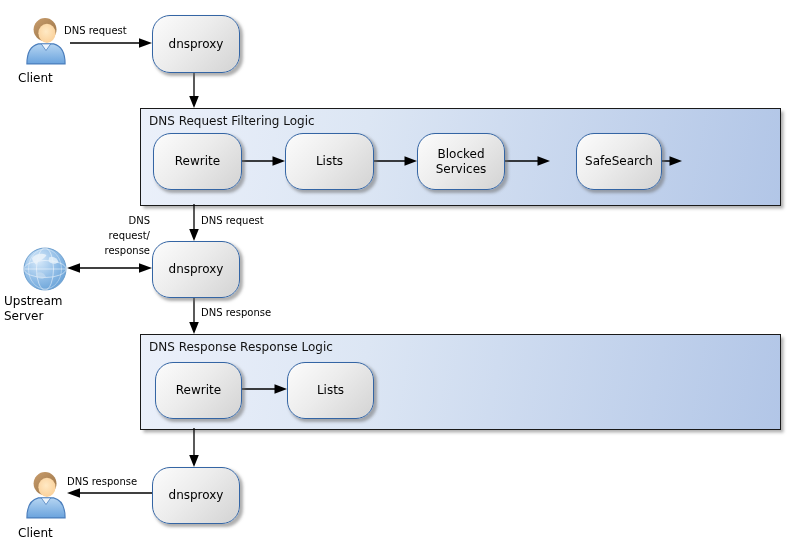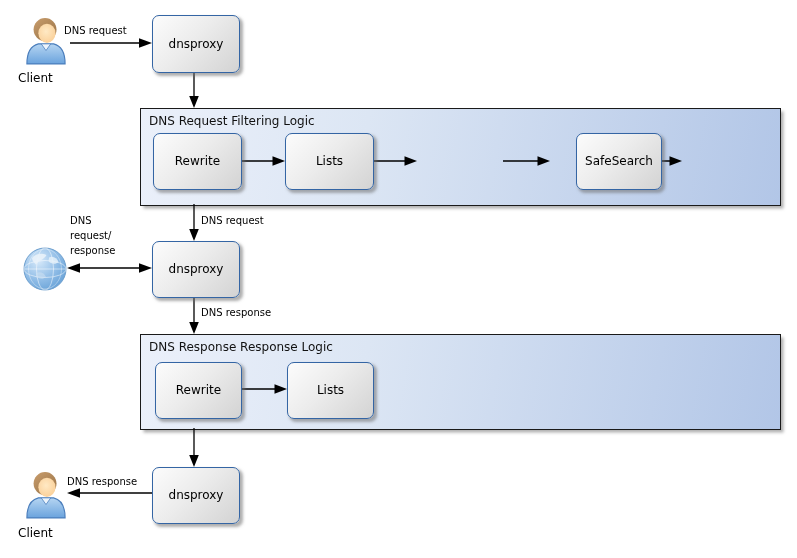--- a/index.html
+++ b/index.html
@@ -20,35 +20,35 @@
     box-shadow:2.5px 2.5px 3px rgba(110,110,110,0.55);
   }
   .group-title{
     position:absolute;left:8px;top:5px;font-size:12px;color:#111;white-space:nowrap;text-align:center;
   }
   .node{
     position:absolute;z-index:3;
     display:flex;align-items:center;justify-content:center;text-align:center;
     background:linear-gradient(135deg,#fcfcfc 0%,#ececec 45%,#d3d3d3 100%);
     border:1.6px solid var(--node_border);
-    border-radius:7px;
+    border-radius:18px;
     box-shadow:2.5px 2.5px 3px rgba(110,110,110,0.55);
     font-size:12px;line-height:15px;white-space:pre-line;
   }
   .edges{position:absolute;left:0;top:0;z-index:2;pointer-events:none;}
   .edges line{stroke:var(--edge);stroke-width:1.3px;}
   .edges path{fill:var(--edge);stroke:none;}
   .edge-label{
     position:absolute;z-index:4;font-size:10px;line-height:15px;white-space:pre-line;color:#000;
   }
   .icon-label{
     position:absolute;z-index:4;font-size:12px;line-height:15px;text-align:left;white-space:pre-line;color:#000;
   }
   .actor{position:absolute;z-index:3;}
-  .center{text-align:left;}
+  .center{text-align:right;}
 </style>
 </head>
 <body>
 
 <div class="stage">
 
   <svg width="0" height="0" style="position:absolute">
     <defs>
       <linearGradient id="gShirt" x1="0" y1="0" x2="0" y2="1">
         <stop offset="0" stop-color="#b6d5f2"></stop>
@@ -129,20 +129,22 @@
         <path d="M67 493 L80 488.2 L80 497.8 Z"></path>
     </g>
   </svg>
 
   <div class="node" style="left:152px;top:15px;width:86px;height:56px">dnsproxy</div>
   <div class="node" style="left:152px;top:241px;width:86px;height:55px">dnsproxy</div>
   <div class="node" style="left:152px;top:467px;width:86px;height:55px">dnsproxy</div>
 
   <div class="node" style="left:153px;top:133px;width:87px;height:55px">Rewrite</div>
   <div class="node" style="left:285px;top:133px;width:87px;height:55px">Lists</div>
+  <div class="node" style="left:417px;top:133px;width:86px;height:55px">Blocked
+Services</div>
   <div class="node" style="left:576px;top:133px;width:84px;height:55px">SafeSearch</div>
 
   <div class="node" style="left:155px;top:362px;width:85px;height:55px">Rewrite</div>
   <div class="node" style="left:287px;top:362px;width:85px;height:55px">Lists</div>
 
   <div class="actor" style="left:25px;top:16px;width:42px;height:50px">
     <svg viewBox="0 0 44 52" width="42" height="50">
       <path d="M2 50 C2 36 8 30.5 14 29 L30 29 C36 30.5 42 36 42 50 Z" fill="url(#gShirt)" stroke="#4b7ebc" stroke-width="1.2"></path>
       <path d="M17 29 L22 36 L27 29 Z" fill="#ecf4fc" stroke="#4b7ebc" stroke-width="0.8"></path>
       <circle cx="21" cy="14" r="12" fill="url(#gHair)"></circle>
@@ -156,20 +158,22 @@
       <circle cx="23" cy="23" r="21" fill="url(#gGlobe)" stroke="#6d9fce" stroke-width="1"></circle>
       <ellipse cx="23" cy="23" rx="21" ry="8.5" fill="none" stroke="rgba(255,255,255,0.5)"></ellipse>
       <ellipse cx="23" cy="23" rx="8.5" ry="21" fill="none" stroke="rgba(255,255,255,0.5)"></ellipse>
       <ellipse cx="23" cy="23" rx="16.5" ry="20" fill="none" stroke="rgba(255,255,255,0.35)"></ellipse>
       <line x1="2.5" y1="23" x2="43.5" y2="23" stroke="rgba(255,255,255,0.5)"></line>
       <path d="M10 12 C14 7.5 20 6.5 24.5 9 C22.5 13.5 16 14.5 14 18.5 C12 16.5 10 14.5 10 12 Z" fill="#e9f2fa" opacity="0.9"></path>
       <path d="M27 11.5 C31 9.5 35 12 36.5 16 C33.5 19 28.5 18 26.5 15 Z" fill="#e9f2fa" opacity="0.8"></path>
       <path d="M14 27 C18 25 22.5 27 24 31 C21 34 16 33 14 30 Z" fill="#cfe2f3" opacity="0.55"></path>
     </svg>
   </div>
+  <div class="icon-label" style="left:4px;top:294px;width:82px">Upstream
+Server</div>
 
   <div class="actor" style="left:25px;top:470px;width:42px;height:50px">
     <svg viewBox="0 0 44 52" width="42" height="50">
       <path d="M2 50 C2 36 8 30.5 14 29 L30 29 C36 30.5 42 36 42 50 Z" fill="url(#gShirt)" stroke="#4b7ebc" stroke-width="1.2"></path>
       <path d="M17 29 L22 36 L27 29 Z" fill="#ecf4fc" stroke="#4b7ebc" stroke-width="0.8"></path>
       <circle cx="21" cy="14" r="12" fill="url(#gHair)"></circle>
       <ellipse cx="23" cy="18" rx="9" ry="10" fill="url(#gFace)"></ellipse>
     </svg>
   </div>
   <div class="icon-label" style="left:18px;top:526px;width:56px">Client</div>

